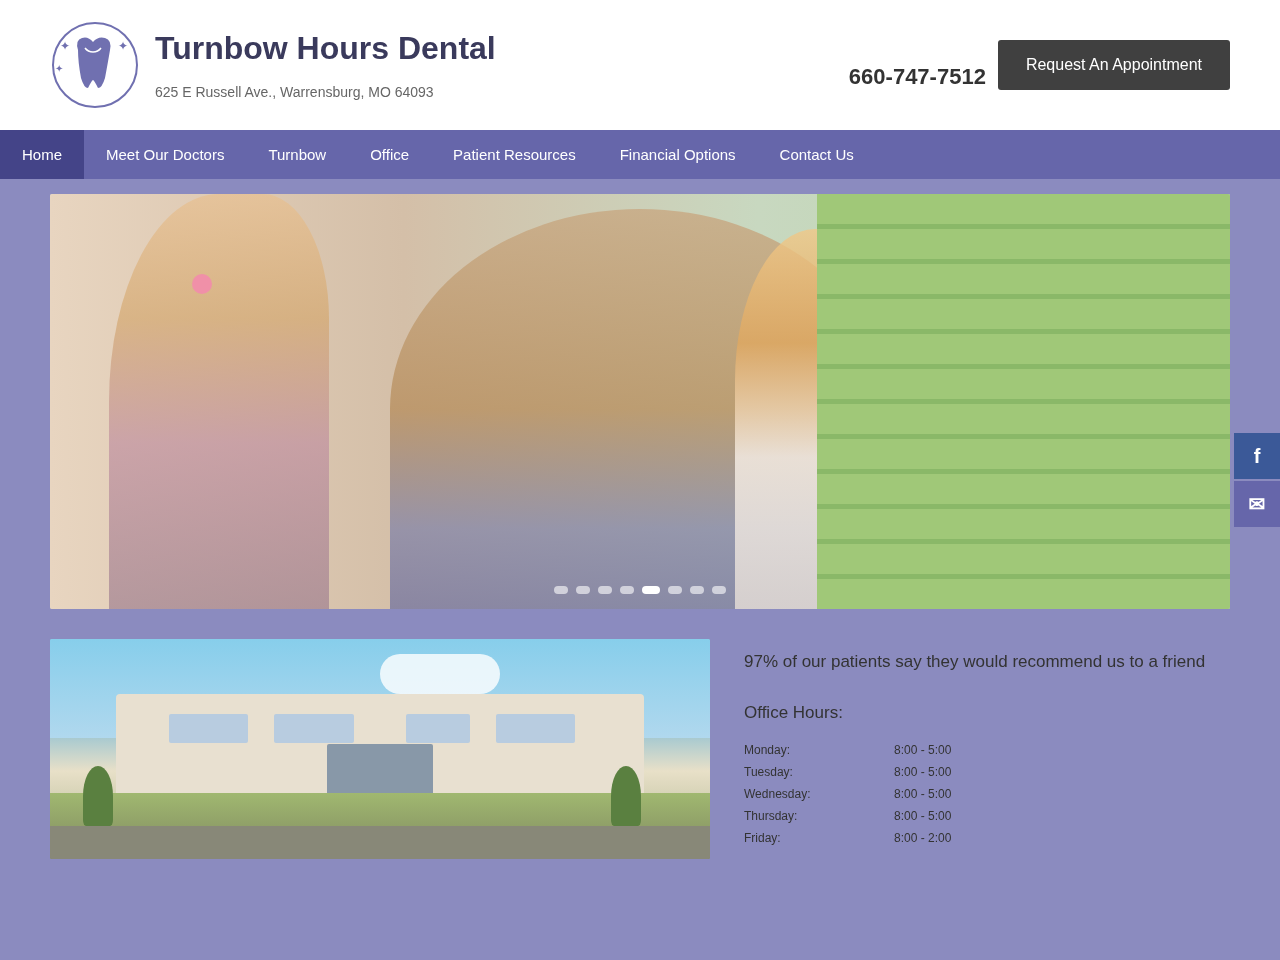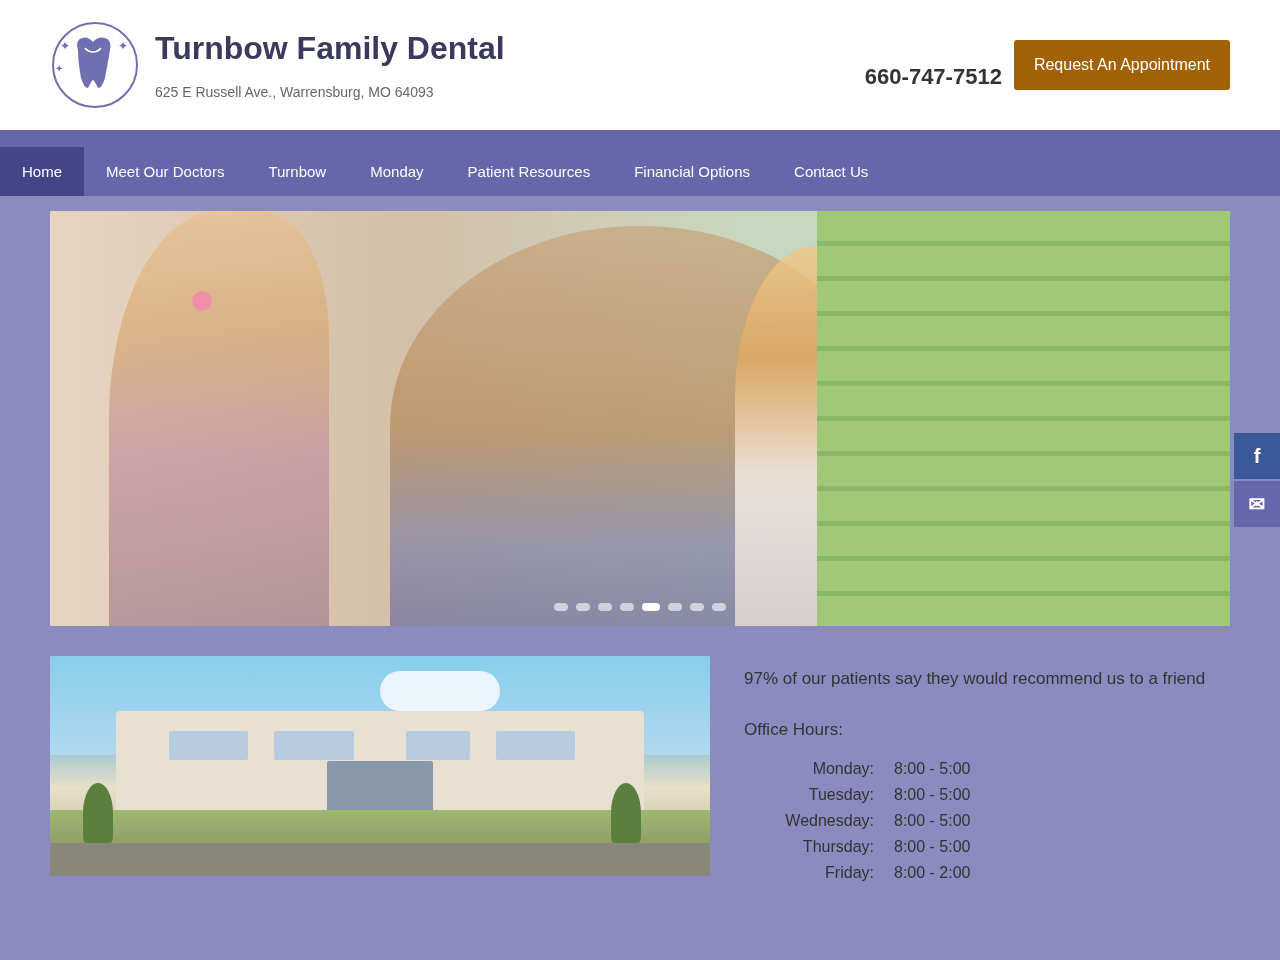--- a/index.html
+++ b/index.html
@@ -42,45 +42,44 @@
       display: flex;
       align-items: flex-end;
       gap: 12px;
     }
     .phone-number {
       font-size: 22px;
       color: #333;
       font-weight: bold;
     }
     .appointment-btn {
-      background-color: #a16207;
+      background-color: #404040;
       color: #fff;
       border: none;
-      padding: 16px 20px;
+      padding: 16px 28px;
       font-size: 16px;
       cursor: pointer;
       border-radius: 3px;
     }
 
     
     .nav {
       background: #6666aa;
       display: flex;
       align-items: stretch;
     }
     .nav-item {
       padding: 16px 22px;
       color: #fff;
       font-size: 15px;
       cursor: pointer;
       white-space: nowrap;
       text-decoration: none;
       display: flex;
       align-items: center;
-      margin-top: 17px;
     }
     .nav-item.active {
       background: #444488;
     }
 
     
     .hero {
       margin: 0 50px;
       margin-top: 15px;
       position: relative;
@@ -255,23 +254,22 @@
       font-size: 17px;
       color: #333;
       font-weight: normal;
       margin-bottom: 16px;
     }
     .hours-table {
       border-collapse: collapse;
     }
     .hours-table tr td {
       padding: 4px 0;
-      font-size: 16px;
+      font-size: 12px;
       color: #333;
-      text-align: right;
     }
     .hours-table tr td:first-child {
       width: 130px;
     }
     .hours-table tr td:last-child {
       padding-left: 20px;
     }
 
     
     .social-sidebar {
@@ -312,35 +310,35 @@
 
         <text x="10" y="30" font-size="12" fill="#7070b0">✦</text>
         <text x="68" y="30" font-size="12" fill="#7070b0">✦</text>
         <text x="5" y="52" font-size="10" fill="#7070b0">✦</text>
 
         <path d="M28,30 Q25,20 32,18 Q38,16 43,22 Q48,16 55,18 Q62,20 60,30 Q58,42 55,58 Q52,68 48,68 Q44,60 43,60 Q42,60 38,68 Q34,68 31,58 Q28,42 28,30 Z" fill="#7070b0"></path>
         <path d="M35,28 Q38,32 43,32 Q48,32 51,28" fill="none" stroke="#fff" stroke-width="1.5"></path>
       </svg>
     </div>
     <div class="logo-text">
-      <h1>Turnbow Family Dental</h1>
+      <h1>Turnbow Hours Dental</h1>
       <p>625 E Russell Ave., Warrensburg, MO 64093</p>
     </div>
   </div>
   <div class="header-right">
     <span class="phone-number">660-747-7512</span>
     <button class="appointment-btn">Request An Appointment</button>
   </div>
 </div>
 
 <nav class="nav">
   <a class="nav-item active">Home</a>
   <a class="nav-item">Meet Our Doctors</a>
   <a class="nav-item">Turnbow</a>
-  <a class="nav-item">Monday</a>
+  <a class="nav-item">Office</a>
   <a class="nav-item">Patient Resources</a>
   <a class="nav-item">Financial Options</a>
   <a class="nav-item">Contact Us</a>
 </nav>
 
 <div class="hero">
   <div class="hero-scene">
     <div class="figure-child-left"></div>
     <div class="figure-main"></div>
     <div class="figure-child-right"></div>

